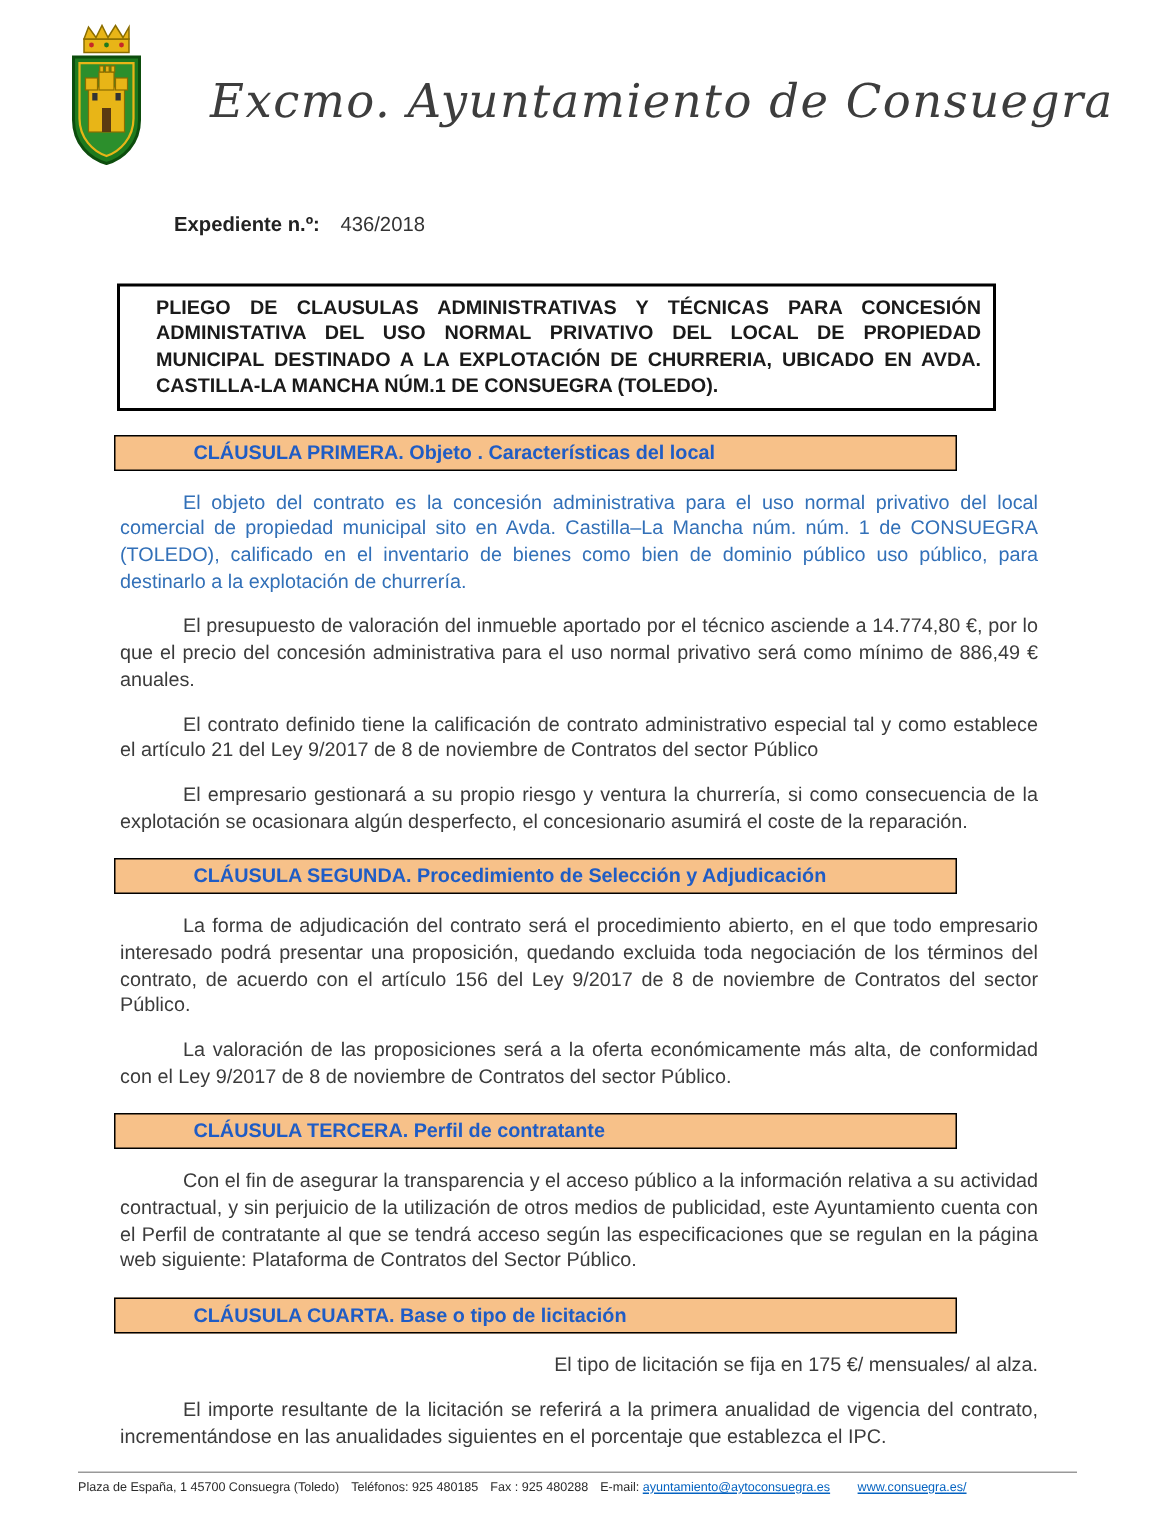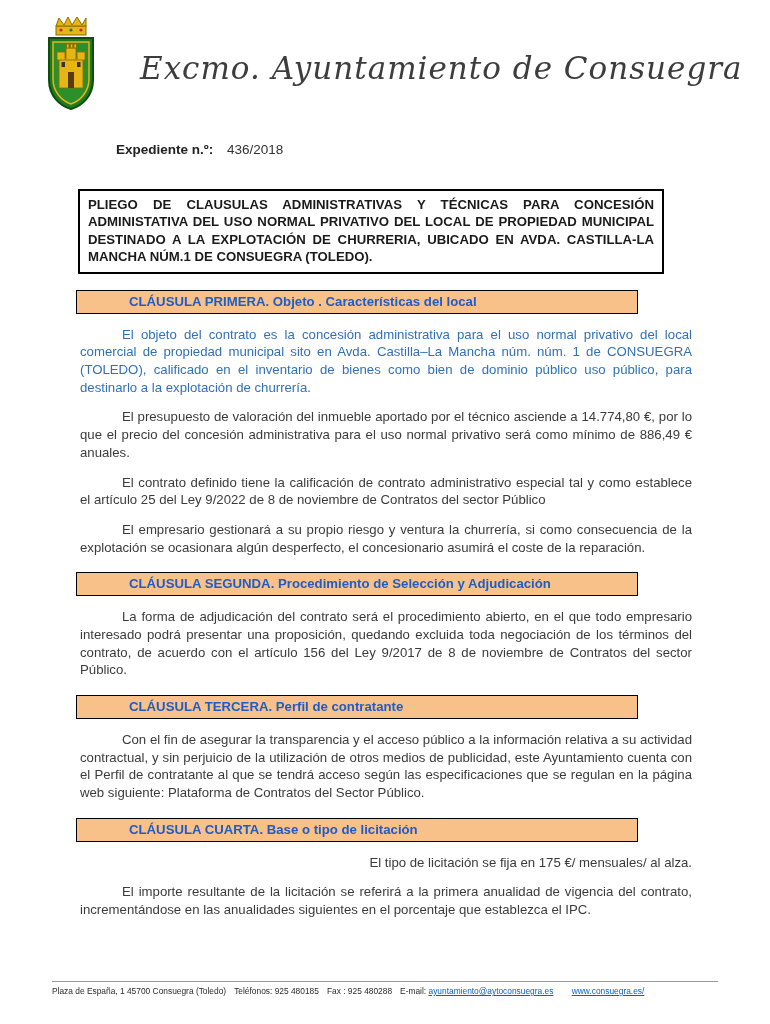--- a/index.html
+++ b/index.html
@@ -29,21 +29,21 @@
 
   
   .expediente{margin:24px 78px 0 80px;font-size:13.5px;padding-left:36px;}
   .exp-label{font-weight:bold;color:#222;}
   .exp-value{margin-left:10px;color:#333;}
 
   
   .title-box{
     margin:32px 106px 0 78px;
     border:2px solid #000;
-    padding:5px 8px 6px 8px;
+    padding:5px 8px 6px 24px;
     font-size:13.2px;
     font-weight:bold;
     color:#1a1a1a;
     text-align:justify;
     line-height:1.32;
   }
 
   
   .clause-bar{
     margin:16px 132px 0 76px;
@@ -125,25 +125,26 @@
   <div class="expediente">
     <span class="exp-label">Expediente n.º:</span>
     <span class="exp-value">436/2018</span>
   </div>
 
   <div class="title-box">PLIEGO DE CLAUSULAS ADMINISTRATIVAS Y TÉCNICAS PARA CONCESIÓN ADMINISTATIVA DEL USO NORMAL PRIVATIVO DEL  LOCAL DE PROPIEDAD MUNICIPAL DESTINADO A LA EXPLOTACIÓN DE CHURRERIA, UBICADO EN AVDA. CASTILLA-LA MANCHA NÚM.1 DE CONSUEGRA (TOLEDO).</div>
 
   <div class="clause-bar">CLÁUSULA PRIMERA. Objeto . Características del local</div>
   <p class="para blue">El objeto del contrato es la concesión administrativa para el uso normal privativo del local comercial de propiedad municipal sito en Avda. Castilla–La Mancha núm. núm. 1 de CONSUEGRA (TOLEDO), calificado en el inventario de bienes como bien de dominio público uso público, para destinarlo a la explotación de churrería.</p>
   <p class="para">El presupuesto de valoración del inmueble aportado por el técnico asciende a 14.774,80 €, por lo que el precio del concesión administrativa para el uso normal privativo será como mínimo de 886,49 €  anuales.</p>
-  <p class="para">El contrato definido tiene la calificación de contrato administrativo especial tal y como establece el artículo 25 del Ley 9/2022 de 8 de noviembre de Contratos del sector Público</p>
+  <p class="para">El contrato definido tiene la calificación de contrato administrativo especial tal y como establece el artículo 21 del Ley 9/2017 de 8 de noviembre de Contratos del sector Público</p>
   <p class="para">El empresario gestionará a su propio riesgo y ventura la churrería, si como consecuencia de la explotación se ocasionara algún desperfecto, el concesionario asumirá el coste de la reparación.</p>
 
   <div class="clause-bar">CLÁUSULA SEGUNDA. Procedimiento de Selección y Adjudicación</div>
   <p class="para">La forma de adjudicación del contrato será el procedimiento abierto, en el que todo empresario interesado podrá presentar una proposición, quedando excluida toda negociación de los términos del contrato, de acuerdo con el artículo 156 del Ley 9/2017 de 8 de noviembre de Contratos del sector Público.</p>
+  <p class="para">La valoración de las proposiciones será a la oferta económicamente más alta, de conformidad con el Ley 9/2017 de 8 de noviembre de Contratos del sector Público.</p>
 
   <div class="clause-bar">CLÁUSULA TERCERA. Perfil de contratante</div>
   <p class="para">Con el fin de asegurar la transparencia y el acceso público a la información relativa a su actividad contractual, y sin perjuicio de la utilización de otros medios de publicidad, este Ayuntamiento cuenta con el Perfil de contratante al que se tendrá acceso según las especificaciones que se regulan en la página web siguiente: Plataforma de Contratos del Sector Público.</p>
 
   <div class="clause-bar">CLÁUSULA CUARTA. Base o tipo de licitación</div>
   <p class="para no-justify">El tipo de licitación se fija en  175 €/ mensuales/ al alza.</p>
   <p class="para">El importe resultante de la licitación se referirá a la primera anualidad de vigencia del contrato, incrementándose en las anualidades siguientes en el porcentaje que establezca el IPC.</p>
 
   <footer class="doc-footer">
     <span>Plaza de España, 1   45700 Consuegra (Toledo)</span><span class="sep"></span><span>Teléfonos: 925 480185</span><span class="sep"></span><span>Fax : 925 480288</span><span class="sep"></span><span>E-mail:</span>

